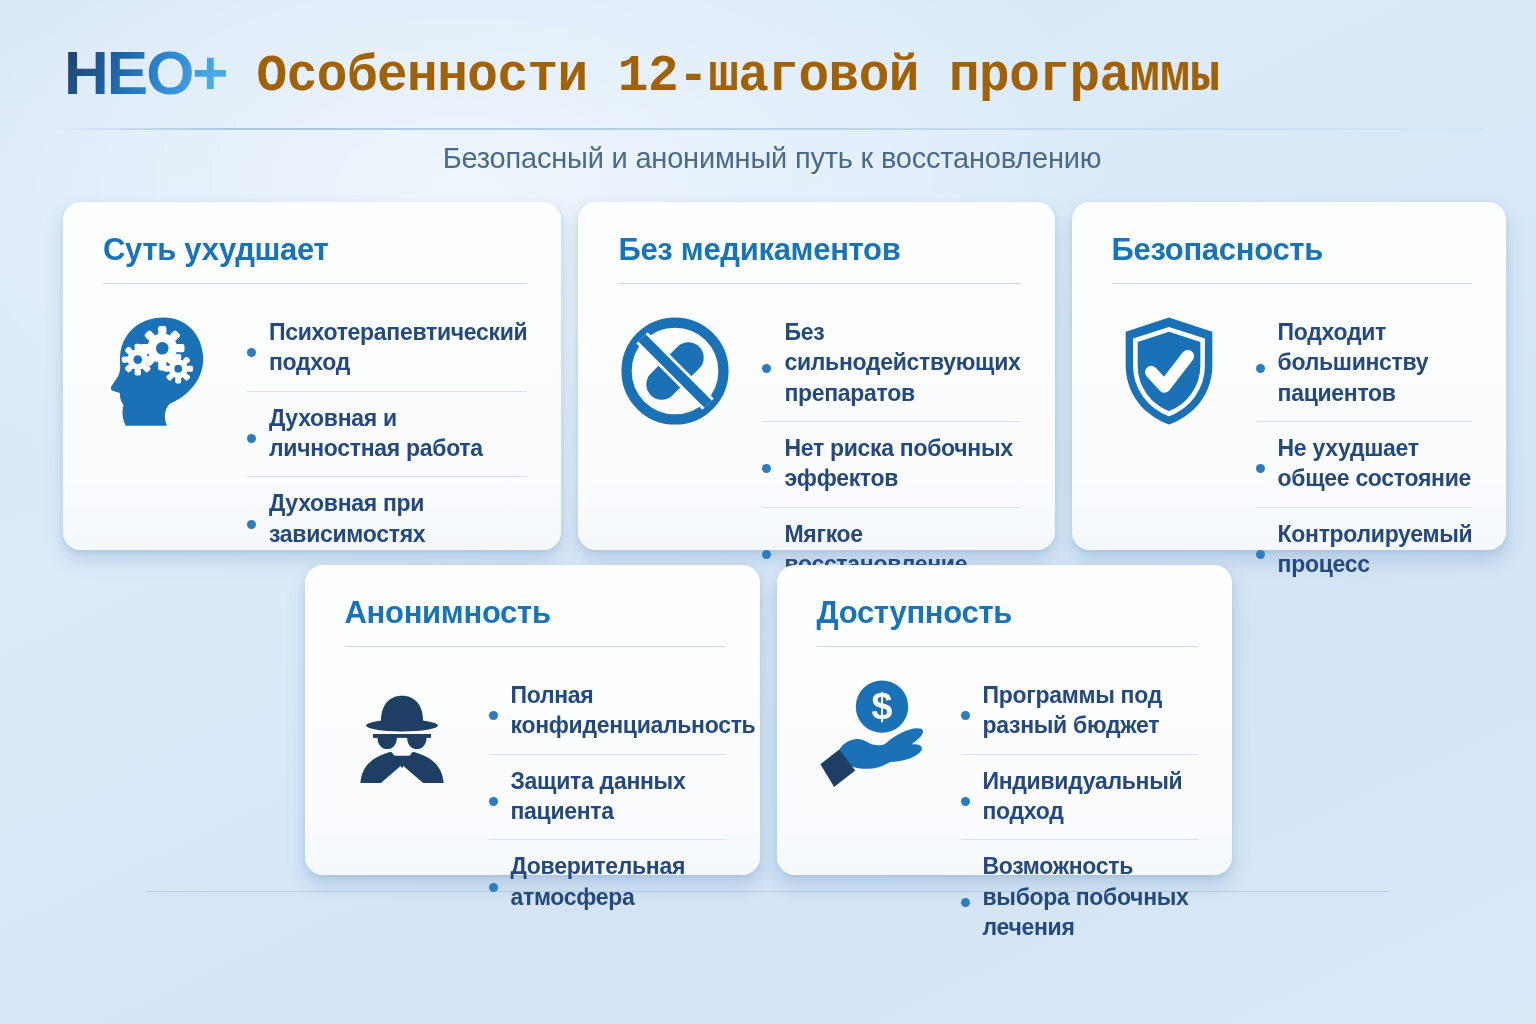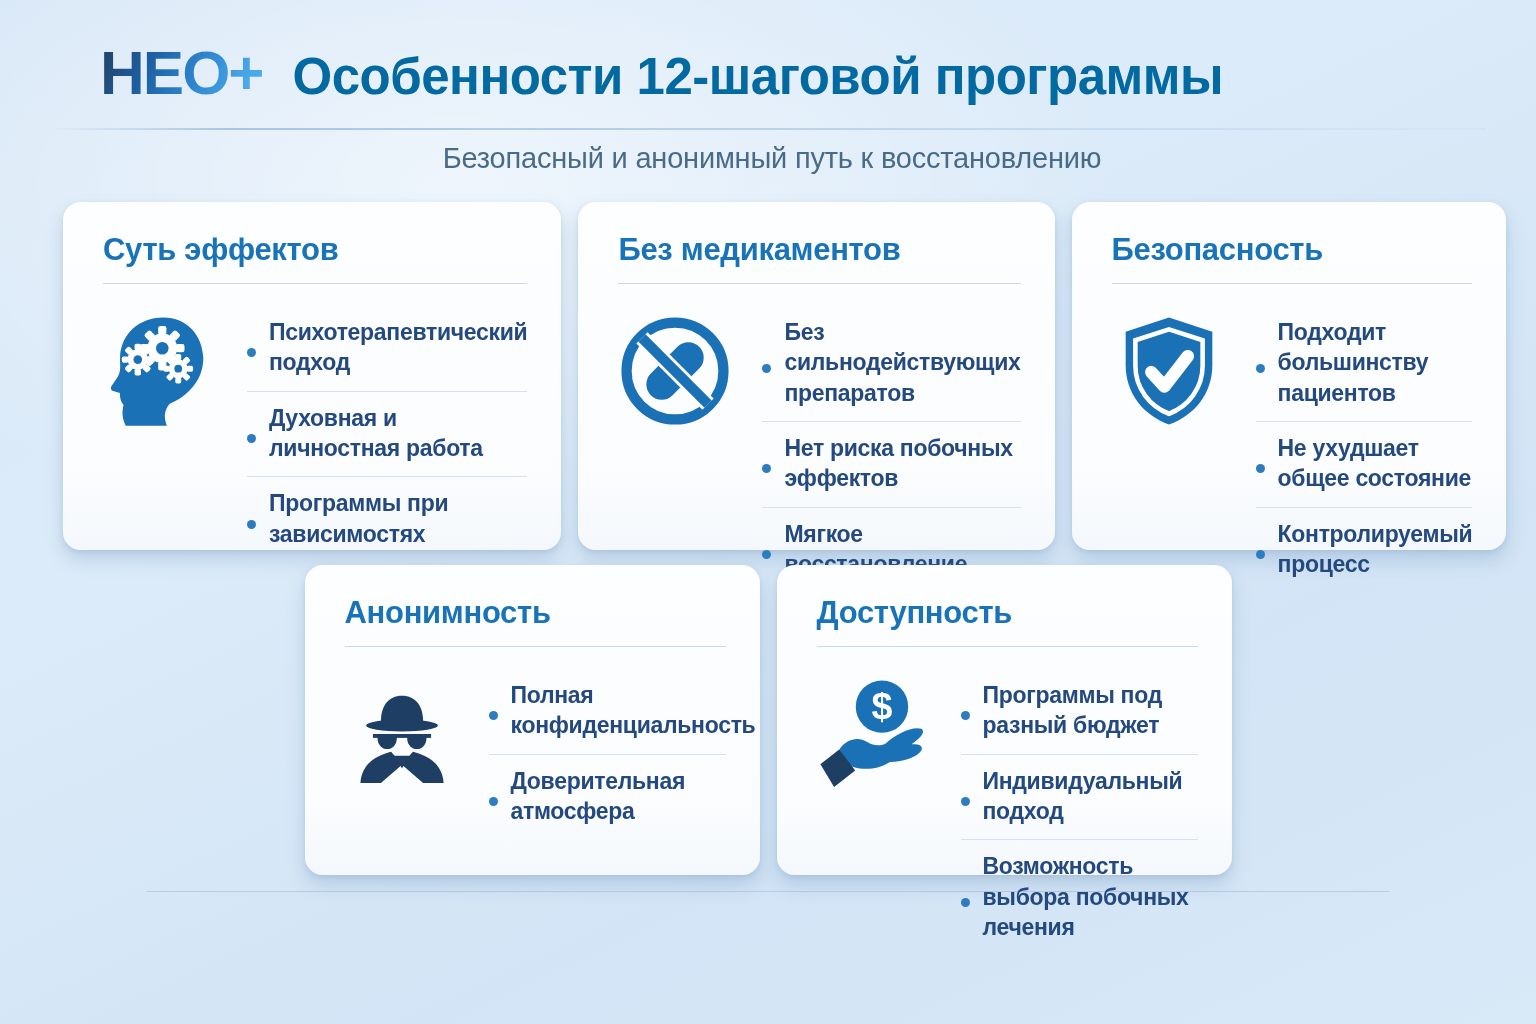--- a/index.html
+++ b/index.html
@@ -7,28 +7,28 @@
   body {
     font-family:"Liberation Sans", sans-serif;
     background:
       radial-gradient(1100px 600px at 30% 18%, rgba(255,255,255,.55), rgba(255,255,255,0) 60%),
       linear-gradient(155deg, #d7e7f7 0%, #dcebf9 35%, #d2e4f5 70%, #d8e9f8 100%);
     color:#24497f;
   }
   .stage { width:1536px; height:1024px; position:relative; }
 
   
-  .header-row { display:flex; align-items:center; gap:30px; padding:42px 60px 0 100px; }
+  .header-row { display:flex; align-items:center; gap:30px; padding:42px 60px 0 64px; }
   .logo {
     font-size:62px; font-weight:800; letter-spacing:-2px; line-height:1;
     background:linear-gradient(115deg,#22405f 0%,#1d5fa2 30%,#2f86cf 58%,#4aa9e9 85%);
     -webkit-background-clip:text; background-clip:text; color:transparent;
     padding-bottom:6px;
   }
-  .page-title { font-size:51px; font-weight:700; color:#0369a1; letter-spacing:-0.5px; }
+  .page-title { font-size:51px; font-weight:700; color:#a16207; letter-spacing:-0.5px;font-family:Liberation Mono, monospace; }
   .header-divider {
     height:2px; margin:18px 50px 0 56px; border-radius:2px;
     background:linear-gradient(to right, rgba(150,180,215,.05), #a9c6e2 12%, #bdd4ea 55%, rgba(165,198,230,.15) 96%);
   }
   .subtitle { text-align:center; margin-top:12px; font-size:29px; font-weight:500; color:#4a6a8a; letter-spacing:-0.2px;margin-left:8px; }
 
   
   .row { display:flex; gap:17px; }
   .row1 { padding:0 63px; margin-top:27px; }
   .row1 .card { flex:1; height:348px; }
@@ -63,21 +63,21 @@
     <div class="logo">НЕО+</div>
     <h1 class="page-title">Особенности 12-шаговой программы</h1>
   </div>
 
   <div class="header-divider"></div>
 
   <div class="subtitle">Безопасный и анонимный путь к восстановлению</div>
 
   <div class="row row1">
       <section class="card">
-    <h2 class="card-title">Суть эффектов</h2>
+    <h2 class="card-title">Суть ухудшает</h2>
     <div class="card-underline"></div>
     <div class="card-body">
       <div class="icon-box">
             <svg viewBox="0 0 100 100">
     <path fill="#1b71b6" d="M53 3 C31 3 16 18 15 37 C14.5 44 16.5 49 13 55 L7.2 63.5 C6.3 65.2 7.3 67 9 67.5 L14.8 69.2 C14.8 73.4 15.6 77.2 18 79.8 C16.4 86.2 17 92.2 20 98 L56 98 C53 90 54 84 58.5 78.8 C74.5 71.8 88 58 88 38.5 C87 18 73.5 3 53 3 Z"></path>
     <g transform="translate(52,30)">
       <g fill="#fff">
         <rect x="-3.6" y="-19.5" width="7.2" height="8" rx="2"></rect>
         <rect x="-3.6" y="-19.5" width="7.2" height="8" rx="2" transform="rotate(45)"></rect>
         <rect x="-3.6" y="-19.5" width="7.2" height="8" rx="2" transform="rotate(90)"></rect>
@@ -124,21 +124,21 @@
             <div class="item">
               <span class="dot"></span>
               <span class="item-text">Психотерапевтический подход</span>
             </div>
             <div class="item">
               <span class="dot"></span>
               <span class="item-text">Духовная и личностная работа</span>
             </div>
             <div class="item">
               <span class="dot"></span>
-              <span class="item-text">Программы при зависимостях</span>
+              <span class="item-text">Духовная при зависимостях</span>
             </div>
           </div>
     </div>
   </section>
       <section class="card">
     <h2 class="card-title">Без медикаментов</h2>
     <div class="card-underline"></div>
     <div class="card-body">
       <div class="icon-box">
             <svg viewBox="0 0 100 100">
@@ -216,20 +216,24 @@
     </g>
   </svg>
           </div>
       <div class="items">
             <div class="item">
               <span class="dot"></span>
               <span class="item-text">Полная конфиденциальность</span>
             </div>
             <div class="item">
               <span class="dot"></span>
+              <span class="item-text">Защита данных пациента</span>
+            </div>
+            <div class="item">
+              <span class="dot"></span>
               <span class="item-text">Доверительная атмосфера</span>
             </div>
           </div>
     </div>
   </section>
       <section class="card">
     <h2 class="card-title">Доступность</h2>
     <div class="card-underline"></div>
     <div class="card-body">
       <div class="icon-box">

